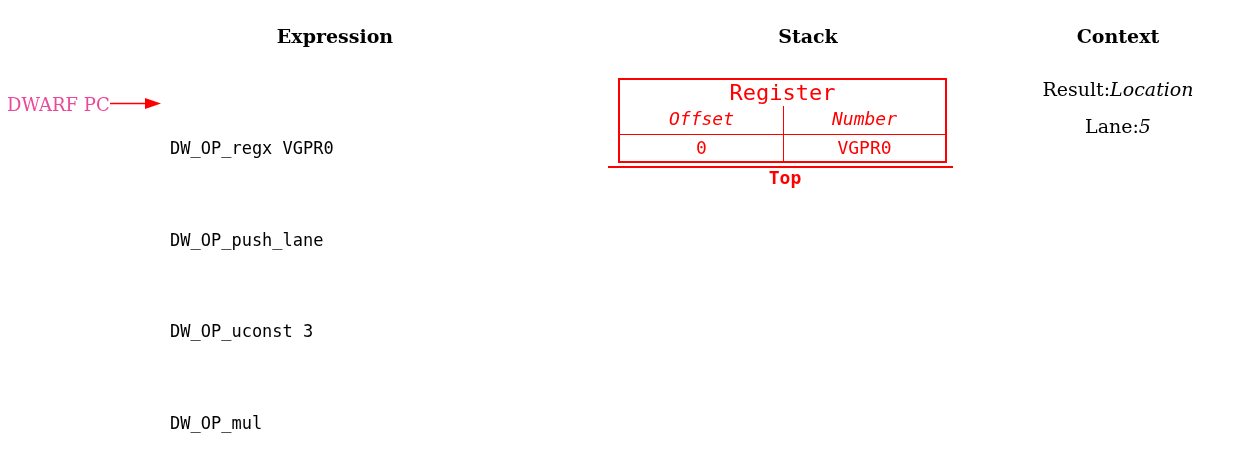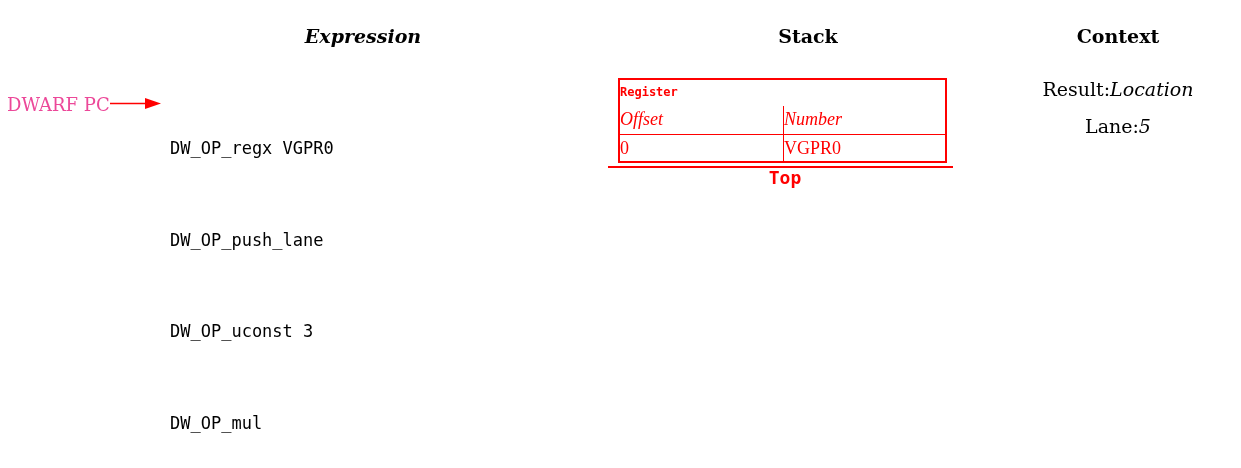--- a/index.html
+++ b/index.html
@@ -14,21 +14,21 @@
   .col-header {
     position: absolute;
     top: 25px;
     transform: translateX(-50%);
     font-family: "DejaVu Serif", serif;
     font-weight: bold;
     font-size: 19px;
     color: #000000;
     white-space: nowrap;
   }
-  .hdr-expression { left: 363px; font-style: italic; }
+  .hdr-expression { left: 335px; }
   .hdr-stack      { left: 808px; }
   .hdr-context    { left: 1118px; }
 
   
   .dwarf-pc {
     position: absolute;
     left: 7px;
     top: 95px;
     color: #ec4899;
     font-family: "DejaVu Serif", serif;
@@ -62,35 +62,35 @@
     width: 329px;
     height: 85px;
     border: 2px solid #ff0000;
     box-sizing: border-box;
     font-family: "DejaVu Sans Mono", monospace;
     color: #ff0000;
   }
   .stack-entry-type {
     height: 26px;
     line-height: 25px;
-    text-align: left;
-    font-weight: bold;
-    font-size: 12px;
+    text-align: center;
+    font-weight: normal;
+    font-size: 22px;
   }
   .stack-grid {
     display: grid;
     grid-template-columns: 164px 1fr;
     grid-template-rows: 29px 26px;
   }
   .stack-cell {
+    text-align: center;
     font-size: 18px;
     box-sizing: border-box;
     line-height: 26px;
     overflow: hidden;
-    font-family: Liberation Serif, serif;
   }
   .cell-subheader { font-style: italic; border-bottom: 1.6px solid #ff0000; }
   .cell-left { border-right: 1.6px solid #ff0000; }
 
   .stack-top-line {
     position: absolute;
     left: 608px;
     top: 166px;
     width: 345px;
     height: 1.6px;

